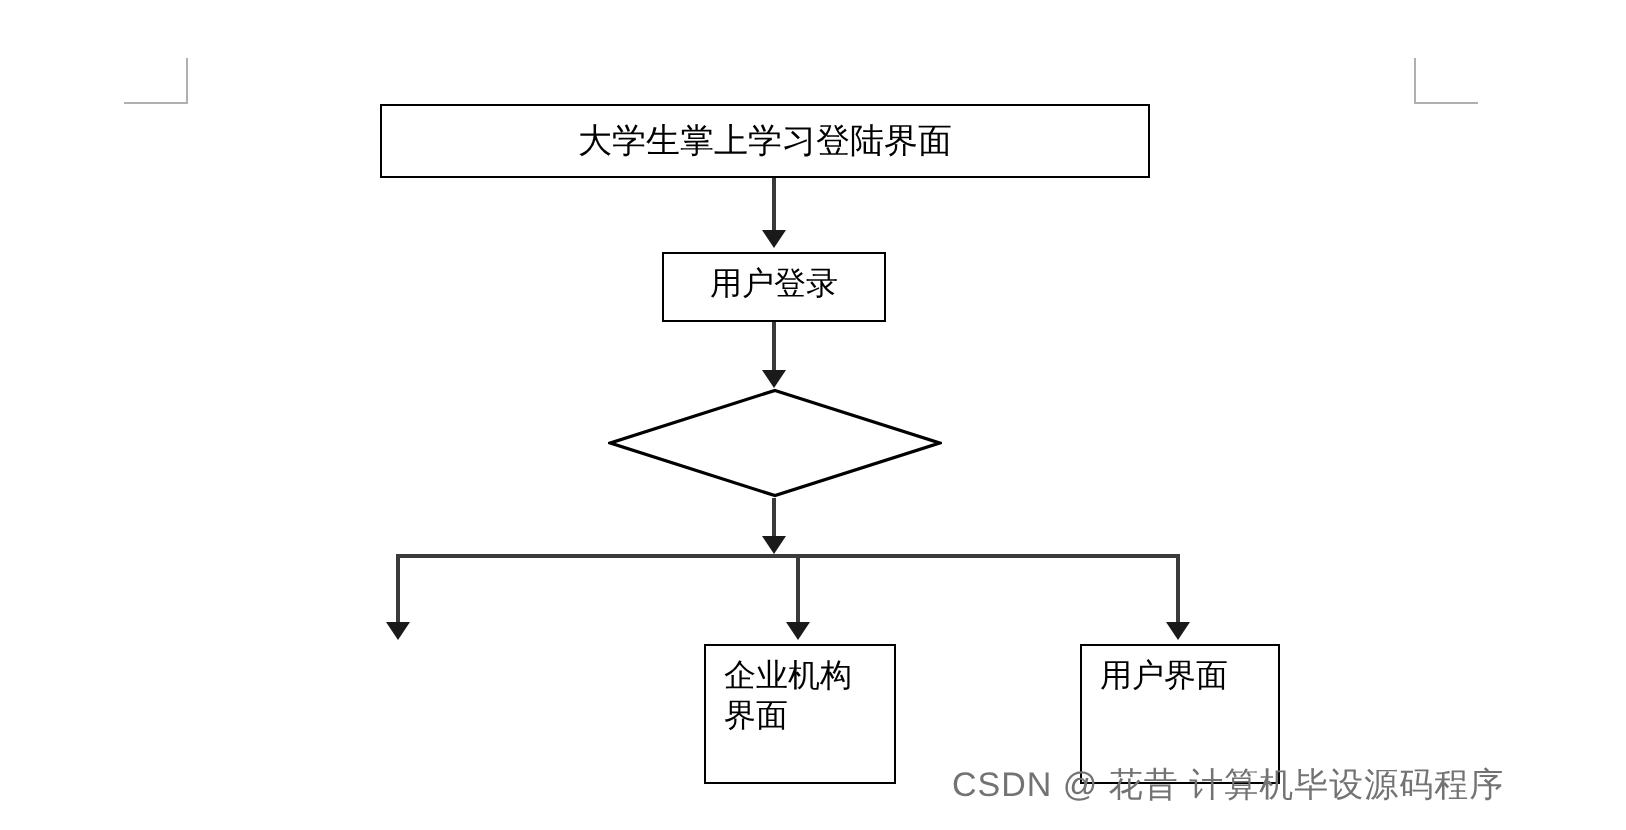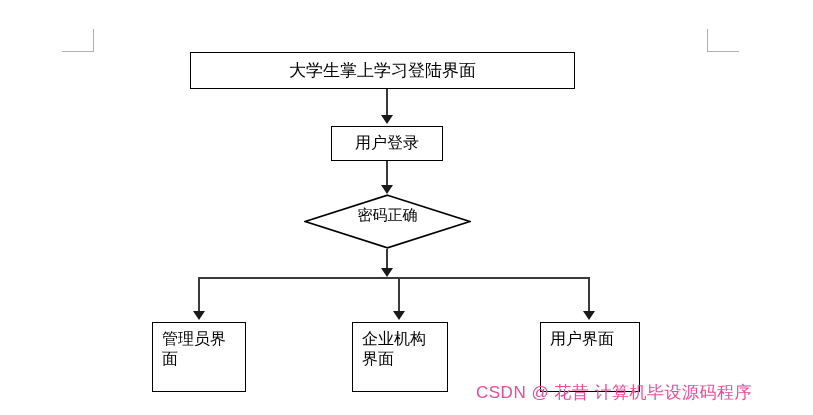--- a/index.html
+++ b/index.html
@@ -119,21 +119,21 @@
   #c6      { left: 588px; top: 277px; height: 36px; }
   #c6-head { left: 583px; top: 311px; }
 
   
   #watermark {
     position: absolute;
     left: 476px;
     top: 381px;
     font-family: "Liberation Sans", sans-serif;
     font-size: 17px;
-    color: #ec4899;
+    color: #737373;
     white-space: nowrap;
     letter-spacing: 0.5px;
   }
 </style>
 </head>
 <body>
 
 <div id="canvas">
 
   <div class="crop-mark crop-tl"></div>
@@ -160,25 +160,22 @@
   <div class="arrowhead" id="c6-head"></div>
 
   <div class="node centered" id="node-title">大学生掌上学习登陆界面</div>
 
   <div class="node centered" id="node-login">用户登录</div>
 
   <div id="node-decision">
     <svg width="167" height="55" viewBox="0 0 167 55">
       <polygon points="83.5,1.2 165.8,27.5 83.5,53.8 1.2,27.5" fill="#ffffff" stroke="#000000" stroke-width="1.6"></polygon>
     </svg>
-    <div class="diamond-label">密码正确</div>
   </div>
 
-  <div class="node topleft" id="node-admin">管理员界
-面</div>
 
   <div class="node topleft" id="node-org">企业机构
 界面</div>
 
   <div class="node topleft" id="node-user">用户界面</div>
 
   <div id="watermark">CSDN @ 花昔 计算机毕设源码程序</div>
 
 </div>
 

